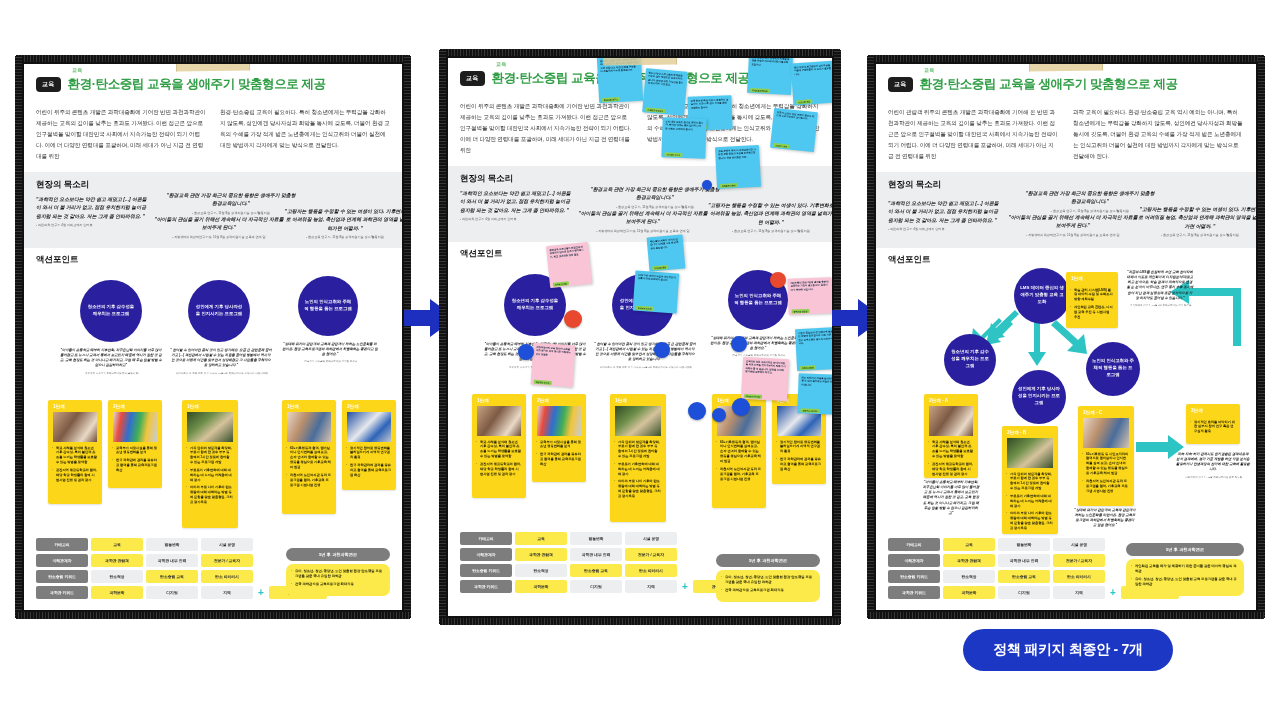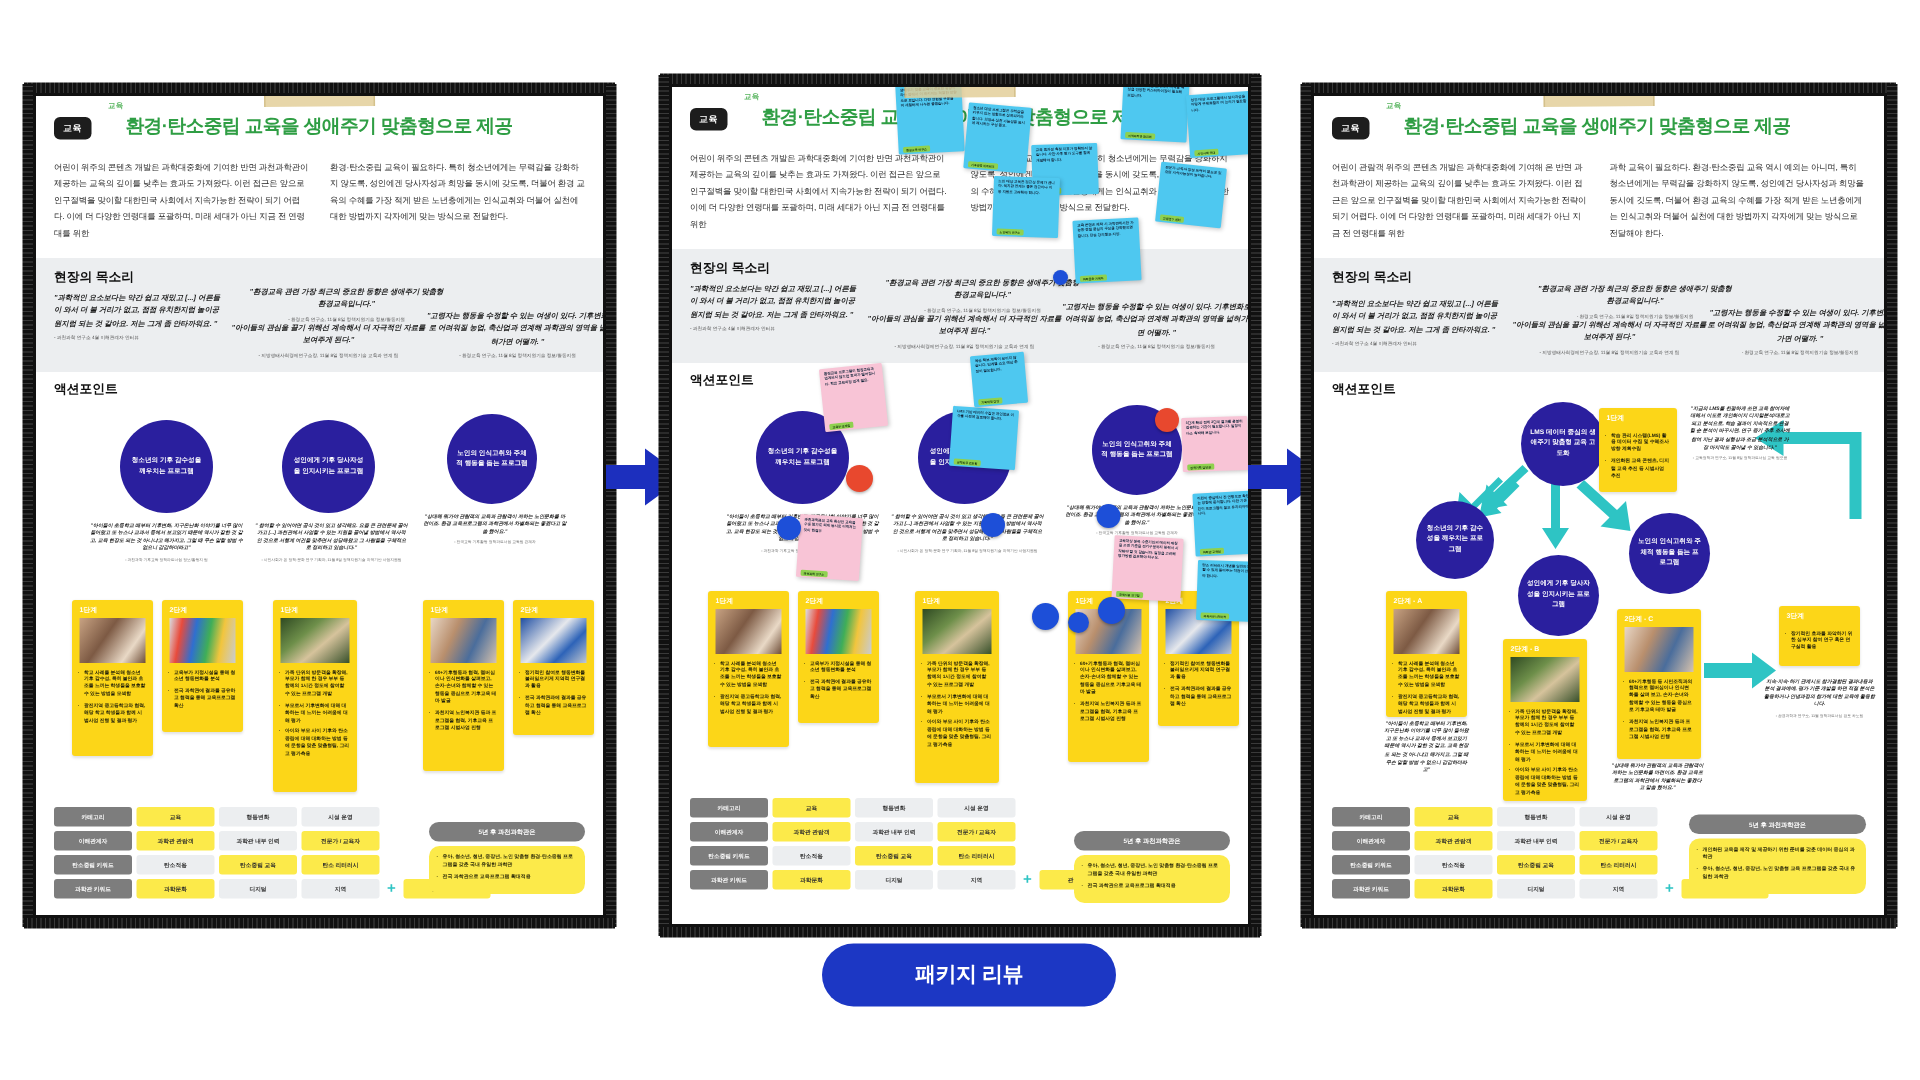--- a/index.html
+++ b/index.html
@@ -37,21 +37,21 @@
   }
   .tape {
     position: absolute; top: -7px; left: 50%; transform: translateX(-50%) rotate(-0.6deg);
     width: 74px; height: 14px; background: rgba(226,205,150,.82);
     border-left: 1px solid rgba(200,178,120,.6); border-right: 1px solid rgba(200,178,120,.6);
     z-index: 9;
   }
 
   
   .hdr { padding: 12px 12px 6px 12px; position: relative; }
-  .hdr-row { display: flex; align-items: flex-end; gap: 23px; }
+  .hdr-row { display: flex; align-items: center; gap: 7px; }
   .badge {
     background: #1d1d1d; color: #fff; border-radius: 4px;
     font-size: 6px; font-weight: 700; padding: 3px 6px; letter-spacing: .3px;
     white-space: nowrap;
   }
   .kicker {
     position: absolute; left: 48px; top: 3px;
     color: #58b55f; font-size: 5px; font-weight: 700; letter-spacing: .2px;
   }
   .title {
@@ -748,17 +748,17 @@
         <div class="fh">5년 후 과천과학관은</div>
         <ul class="fb">
           <li>개인화된 교육을 제작 및 제공하기 위한 준비를 갖춘 데이터 중심의 과학관</li>
           <li>유아, 청소년, 청년, 중장년, 노인 맞춤형 교육 프로그램을 갖춘 국내 유일한 과학관</li>
         </ul>
       </div>
 
     </div>
   </div>
 
-  <div class="pill" style="left:548px; top:629px; width:196px; height:42px;">
-    <span>패키지 리뷰</span>
+  <div class="pill" style="left:963px; top:629px; width:210px; height:42px;">
+    <span>정책 패키지 최종안 - 7개</span>
   </div>
 
 </div>
 
 </body></html>

